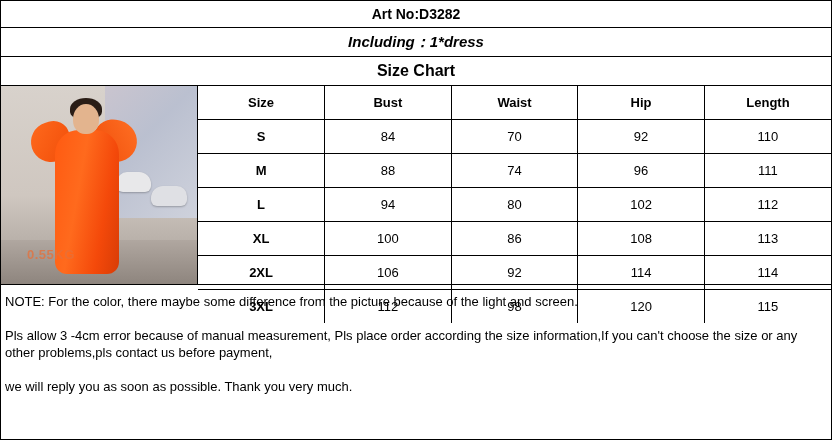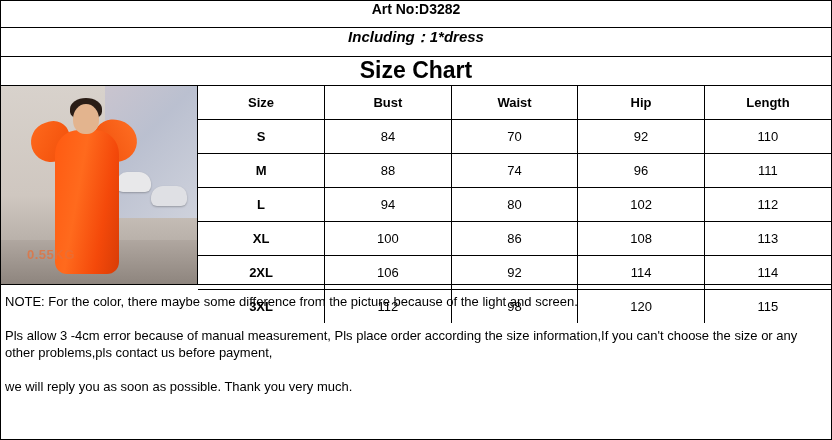--- a/index.html
+++ b/index.html
@@ -16,38 +16,38 @@
     width: 832px;
     height: 440px;
     box-sizing: border-box;
     border: 1px solid #000000;
     background: #ffffff;
     overflow: hidden;
   }
   .row-line {
     border-bottom: 1px solid #000000;
     display: flex;
-    align-items: flex-start;
+    align-items: center;
     justify-content: center;
   }
   .art-row {
     height: 26px;
     font-weight: bold;
     font-size: 14px;
   }
   .including-row {
     height: 28px;
     font-weight: bold;
     font-size: 15px;
     font-style: italic;
   }
   .title-row {
     height: 28px;
     font-weight: bold;
-    font-size: 23px;
+    font-size: 16px;
   }
   
   .mid {
     display: flex;
     border-bottom: 1px solid #000000;
     height: 198px;
   }
   .photo-cell {
     width: 196px;
     border-right: 1px solid #000000;

